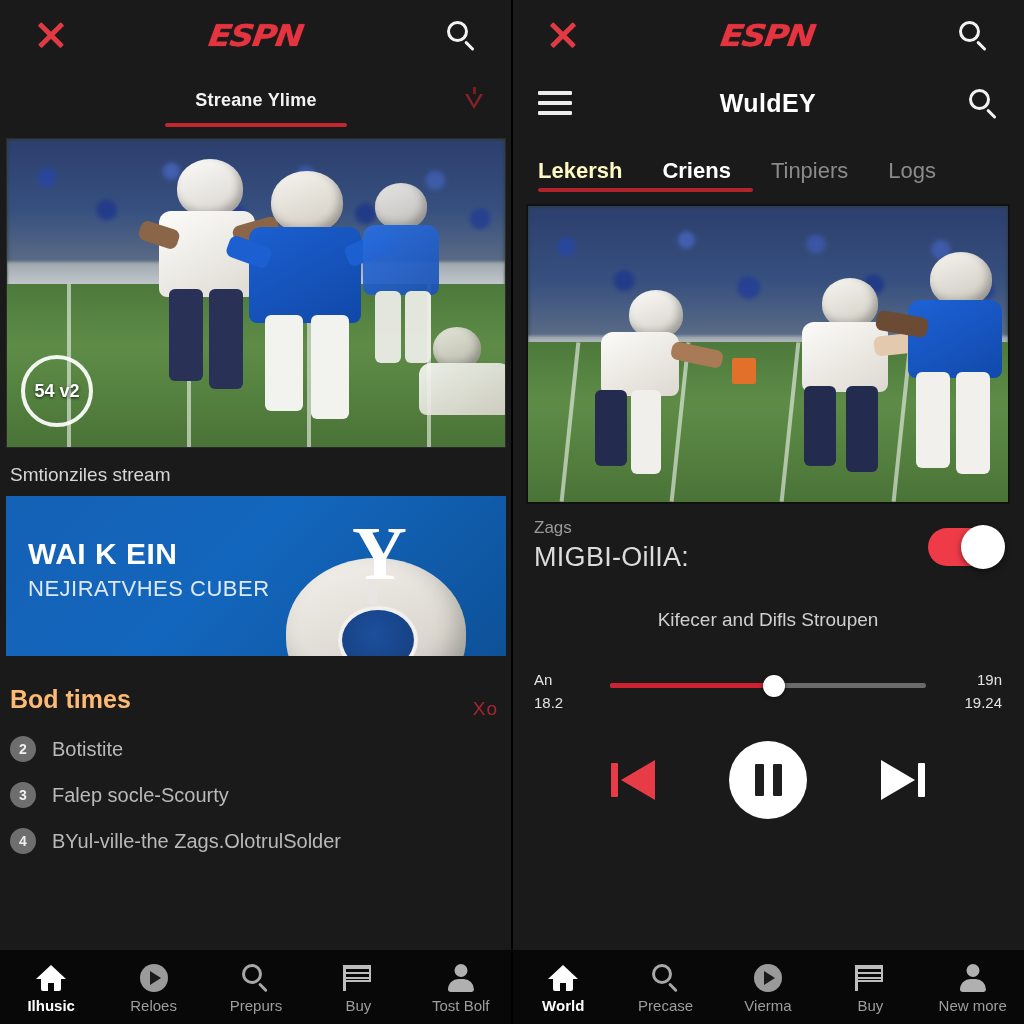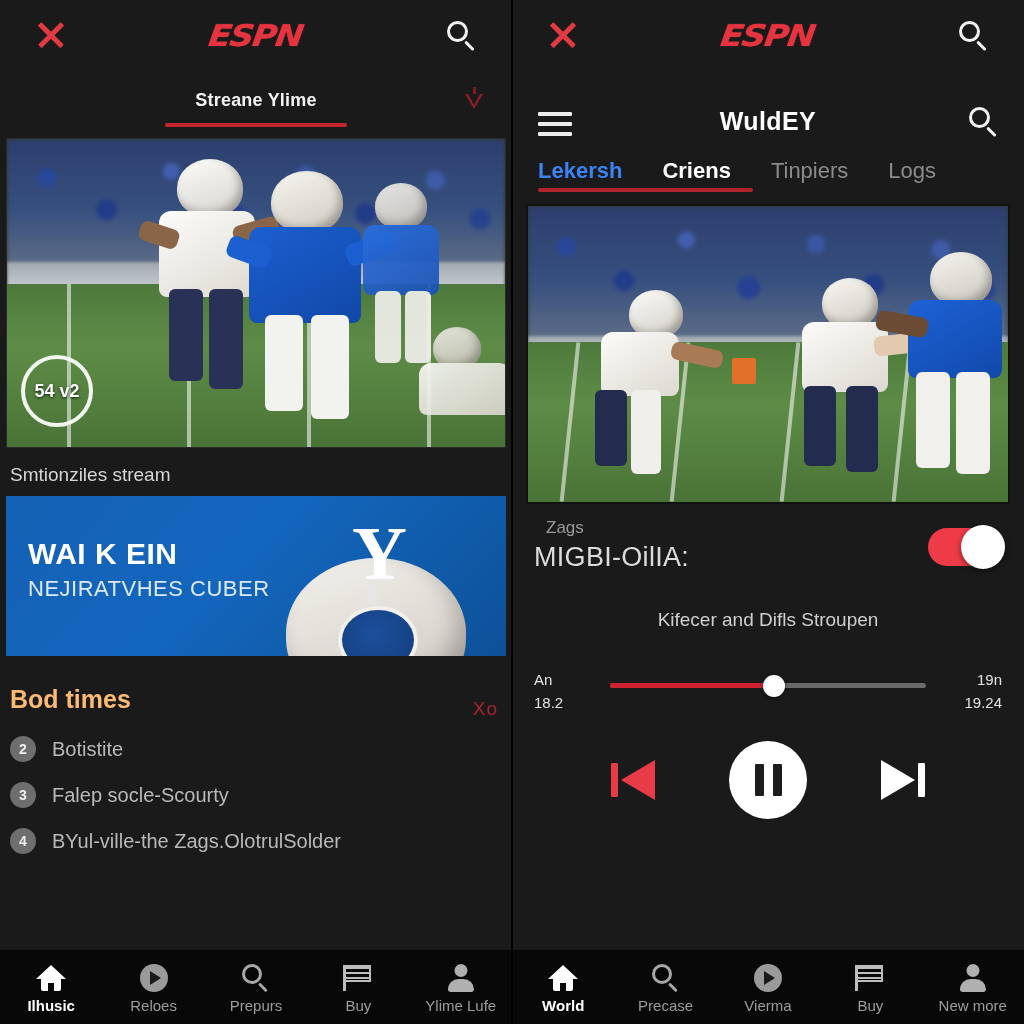--- a/index.html
+++ b/index.html
@@ -97,33 +97,33 @@
   
   .list-head { display:flex; align-items:center; justify-content:space-between; padding:22px 14px 6px 10px; }
   .list-title { color:#fdba74; font-size:25px; font-weight:bold; }
   .list-action { color:#a8252c; font-size:19px; font-weight:500; letter-spacing:1px;margin-top:20px; }
   .list-item { display:flex; align-items:center; gap:16px; padding:10px 10px; }
   .num-badge { flex:0 0 auto; width:26px; height:26px; border-radius:50%; background:#6e6e6e; color:#efefef;
                display:flex; align-items:center; justify-content:center; font-size:14px; font-weight:bold; }
   .item-text { color:#b9b9b9; font-size:20px; }
 
   
-  .right-title-row { position:relative; height:66px; display:flex; align-items:flex-end; padding:0 26px; }
+  .right-title-row { position:relative; height:66px; display:flex; align-items:center; padding:0 26px; }
   .right-title { position:absolute; left:50%; transform:translateX(-50%); color:#ffffff; font-size:25px; font-weight:bold; letter-spacing:.4px; }
 
   .tabs { position:relative; display:flex; align-items:flex-end; gap:40px; padding:14px 26px 0 26px; height:58px; }
   .tab { font-size:22px; font-weight:bold; padding-bottom:10px; }
-  .tab.active   { color:#3b82f6;margin-top:8px; }
+  .tab.active   { color:#fef9c3;margin-top:8px; }
   .tab.current  { color:#ffffff; }
   .tab.dim      { color:#8b8b8b; font-weight:normal; }
   .tab-underline { position:absolute; left:26px; bottom:2px; width:215px; height:4px; background:#b3232c; border-radius:2px; }
 
   
   .meta-row { position:relative; padding:14px 22px 0 22px; }
-  .meta-small { color:#9a9a9a; font-size:17px;margin-left:12px; }
+  .meta-small { color:#9a9a9a; font-size:17px; }
   .meta-big { color:#dcdcdc; font-size:27px; margin-top:4px; letter-spacing:.3px; }
   .toggle { position:absolute; right:22px; top:24px; width:74px; height:38px; border-radius:19px; background:#ef3b48; }
   .toggle .knob { position:absolute; right:-3px; top:-3px; width:44px; height:44px; border-radius:50%; background:#ffffff; box-shadow:0 2px 6px rgba(0,0,0,.5); }
 
   .now-playing { text-align:center; color:#cfcfcf; font-size:19px; margin-top:36px; }
 
   .scrub-wrap { position:relative; margin-top:32px; padding:0 22px; height:56px; }
   .scrub-track { position:absolute; left:98px; right:98px; top:20px; height:5px; background:#6a6a6a; border-radius:3px; }
   .scrub-fill { position:absolute; left:0; top:0; height:100%; width:52%; background:#cf2230; border-radius:3px; }
   .scrub-knob { position:absolute; left:52%; top:50%; transform:translate(-50%,-50%); width:22px; height:22px; border-radius:50%; background:#fff; box-shadow:0 1px 4px rgba(0,0,0,.6); }
@@ -312,21 +312,21 @@
           </div>
         <div class="nav-label">Buy</div>
       </div>
       <div class="nav-item">
         <div class="nav-ico">
             <div class="person-ico">
               <div class="head"></div>
               <div class="torso"></div>
             </div>
           </div>
-        <div class="nav-label">Ylime Lufe</div>
+        <div class="nav-label">Tost Bolf</div>
       </div>
     </div>
   </div>
 
   <div class="divider"></div>
 
   <div class="panel right">
 
     <div class="topbar">
       <div class="icon-btn">

